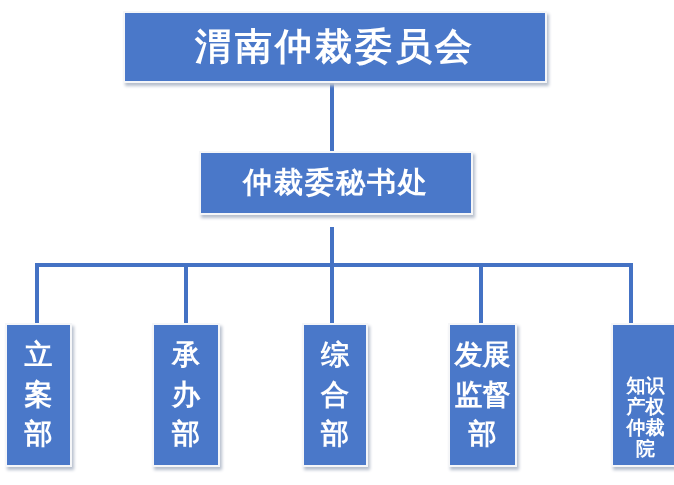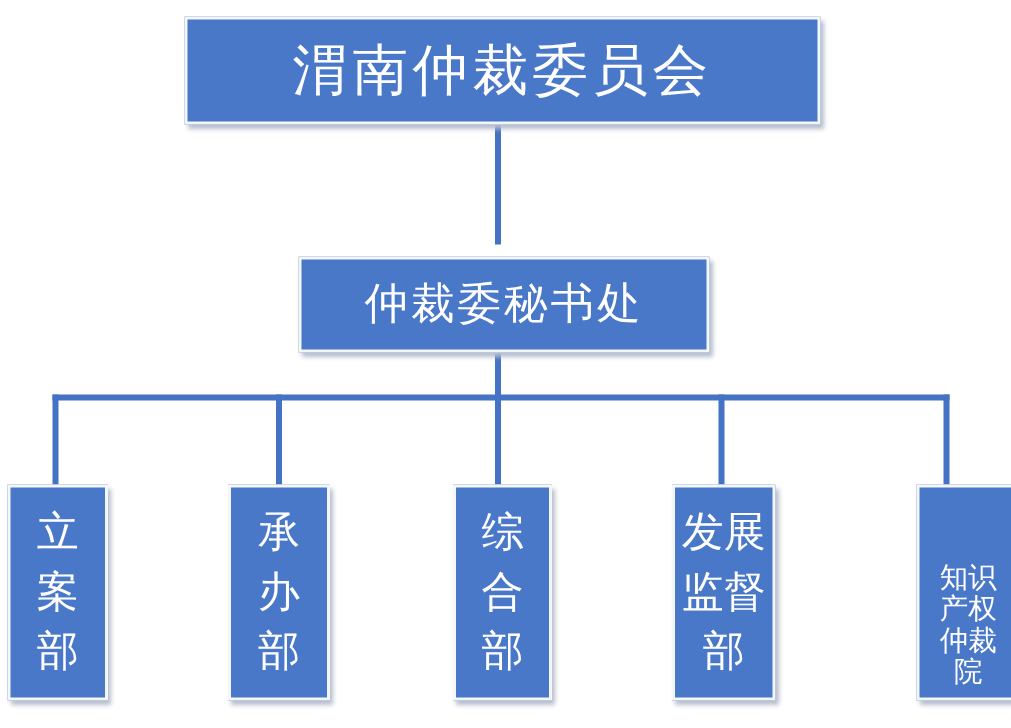--- a/index.html
+++ b/index.html
@@ -14,35 +14,35 @@
     background: #ffffff;
     overflow: hidden;
     font-family: "DejaVu Serif", "Liberation Serif", serif;
   }
   .node {
     position: absolute;
     background: #4a78c9;
     border: 2px solid #f5f6f8;
     box-shadow: 2px 3px 3px #b7bfcd;
     color: #ffffff;
-    font-weight: 400;
+    font-weight: 700;
     display: flex;
     align-items: center;
     justify-content: center;
     box-sizing: border-box;
     text-align: center;
   }
   .node-root {
     left: 123px; top: 11px;
     width: 424px; height: 72px;
     font-size: 37px;
     letter-spacing: 3px;
   }
   .node-secretariat {
-    left: 199px; top: 171px;
+    left: 199px; top: 151px;
     width: 274px; height: 64px;
     font-size: 29px;
     letter-spacing: 2px;
   }
   .dept {
     top: 323px;
     height: 144px;
     flex-direction: column;
     justify-content: space-evenly;
     padding: 6px 0;

